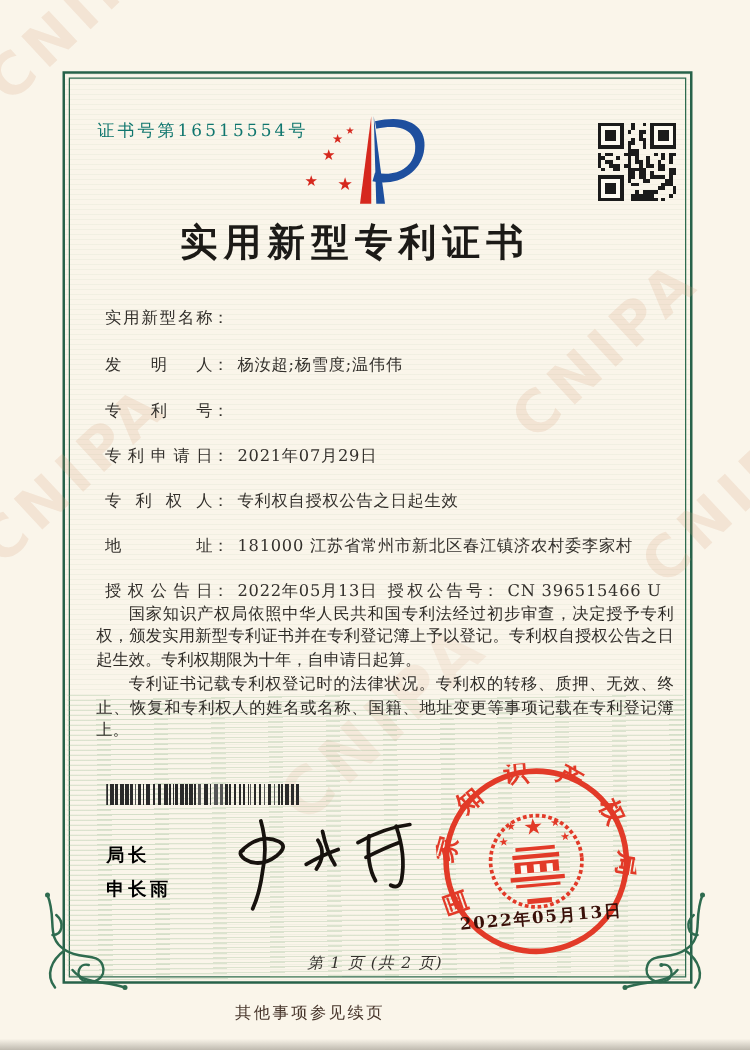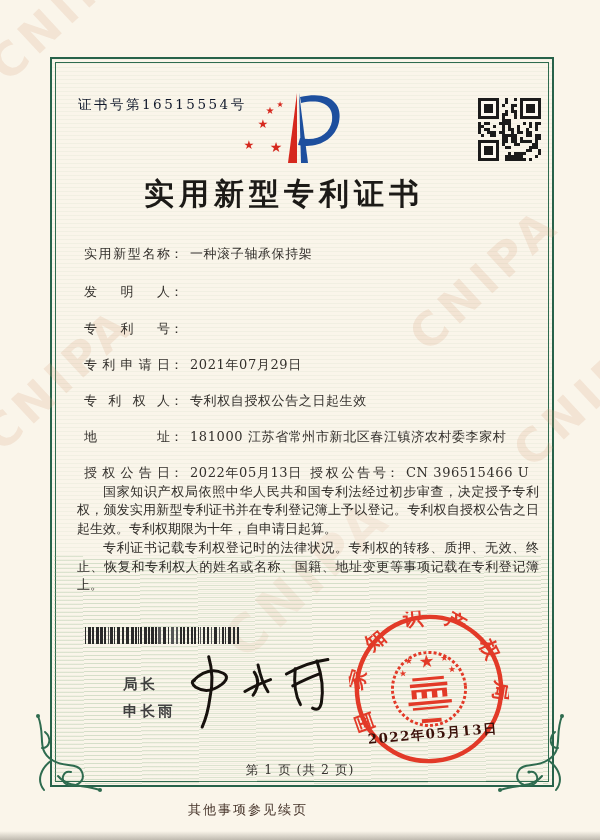--- a/index.html
+++ b/index.html
@@ -14,21 +14,21 @@
 
   
   .frame{position:absolute;left:50px;top:57px;width:500px;height:726px;
          border:2.5px solid #27624a;z-index:0;
          background:repeating-linear-gradient(180deg,rgba(160,190,155,0.10) 0 1px,transparent 1px 4px);}
   .frame::before{content:"";position:absolute;left:3px;top:3px;right:3px;bottom:3px;
          border:1px solid #2e6b4f;}
   .guilloche{position:absolute;left:54px;top:556px;width:494px;height:228px;z-index:1;
          background:repeating-linear-gradient(179deg,rgba(140,180,135,0.28) 0 1px,transparent 1px 4px);}
 
-  .cert-no{position:absolute;left:78px;top:96px;font-size:13.5px;letter-spacing:2.5px;color:#0f172a;z-index:2;}
+  .cert-no{position:absolute;left:78px;top:96px;font-size:13.5px;letter-spacing:2.5px;color:#0f766e;z-index:2;}
   .doc-title{position:absolute;left:0;top:174px;width:568px;text-align:center;font-size:30px;
          font-weight:bold;letter-spacing:5px;color:#1c1a17;z-index:2;}
 
   .logo{position:absolute;left:240px;top:90px;width:105px;height:78px;z-index:2;}
   .qr{position:absolute;left:478px;top:98px;width:63px;height:63px;z-index:2;}
 
   .row{position:absolute;left:84px;width:462px;display:flex;align-items:baseline;
        font-size:13px;color:#33302c;z-index:2;}
   .jchars{display:inline-flex;justify-content:space-between;width:86px;}
   .colon{margin-right:7px;}
@@ -36,29 +36,29 @@
   .cell2{position:absolute;left:226px;top:0;display:flex;align-items:baseline;}
   .cell2 .jchars{width:76px;}
 
   .paras{position:absolute;left:77px;top:483px;width:462px;z-index:2;}
   .paras p{margin:0 0 1px 0;font-size:13px;line-height:18.4px;text-align:justify;
            text-indent:2em;color:#2f2c28;}
 
   .barcode{position:absolute;left:85px;top:627px;z-index:2;}
 
   .signer{position:absolute;left:85px;top:672px;z-index:2;
-          font-family:Liberation Mono, monospace;font-weight:bold;
-          font-size:14.5px;letter-spacing:3px;color:#404040;line-height:27px;margin-left:38px;}
+          font-family:Liberation Serif, serif;font-weight:bold;
+          font-size:14.5px;letter-spacing:3px;color:#000000;line-height:27px;}
   .handsig{position:absolute;left:175px;top:645px;z-index:2;transform:rotate(-2deg);}
 
   .seal{position:absolute;left:350px;top:610px;width:158px;height:158px;z-index:3;
         transform:rotate(-5deg);}
 
   .page-info{position:absolute;left:0;top:762px;width:600px;text-align:center;
-        font-size:12.5px;letter-spacing:1px;color:#35322e;z-index:2;}
+        font-size:12.5px;letter-spacing:1px;color:#35322e;z-index:2;font-style:italic;}
   .cont-note{position:absolute;left:0;top:801px;width:496px;text-align:center;
         font-size:13px;letter-spacing:2px;color:#46342a;z-index:2;}
 
   .flourish{position:absolute;z-index:2;}
   .flourish.left{transform:scaleX(-1);}
 
   .bottom-edge{position:absolute;left:0;bottom:0;width:600px;height:9px;z-index:4;
         background:linear-gradient(180deg,rgba(120,115,105,0) 0%,rgba(120,115,105,0.45) 100%);}
 </style>
 </head>
@@ -228,29 +228,29 @@
   <div class="row" style="top:245px">
     <span class="jchars">
         <span>实</span>
         <span>用</span>
         <span>新</span>
         <span>型</span>
         <span>名</span>
         <span>称</span>
       </span>
       <span class="colon">：</span>
-    <span class="value">一种滚子轴承保持架</span>
   </div>
   <div class="row" style="top:283px">
     <span class="jchars">
         <span>发</span>
         <span>明</span>
         <span>人</span>
       </span>
       <span class="colon">：</span>
+    <span class="value">杨汝超;杨雪度;温伟伟</span>
   </div>
   <div class="row" style="top:320px">
     <span class="jchars">
         <span>专</span>
         <span>利</span>
         <span>号</span>
       </span>
       <span class="colon">：</span>
   </div>
   <div class="row" style="top:356px">

